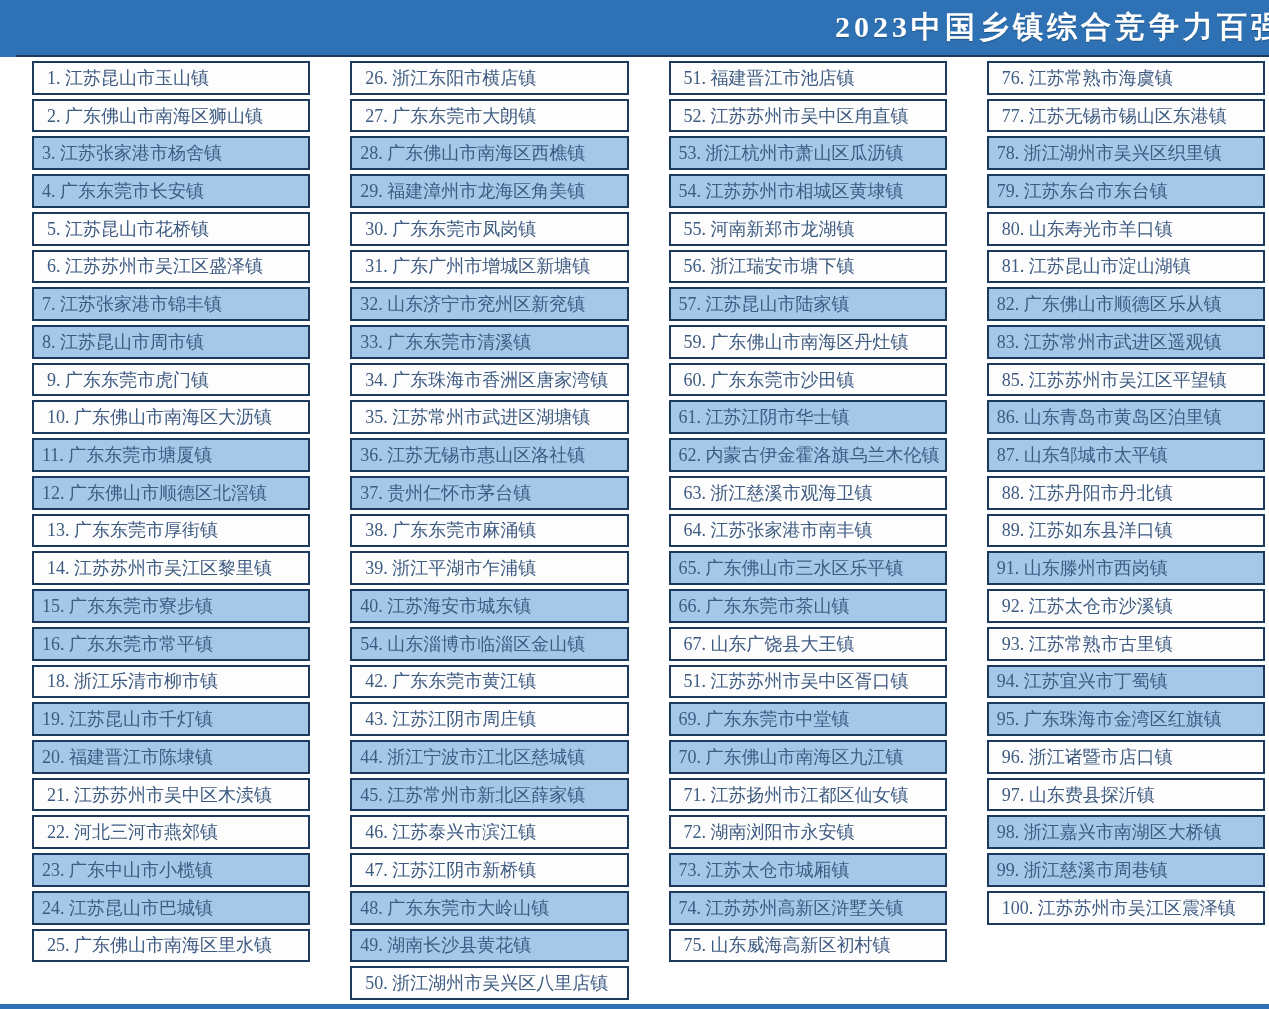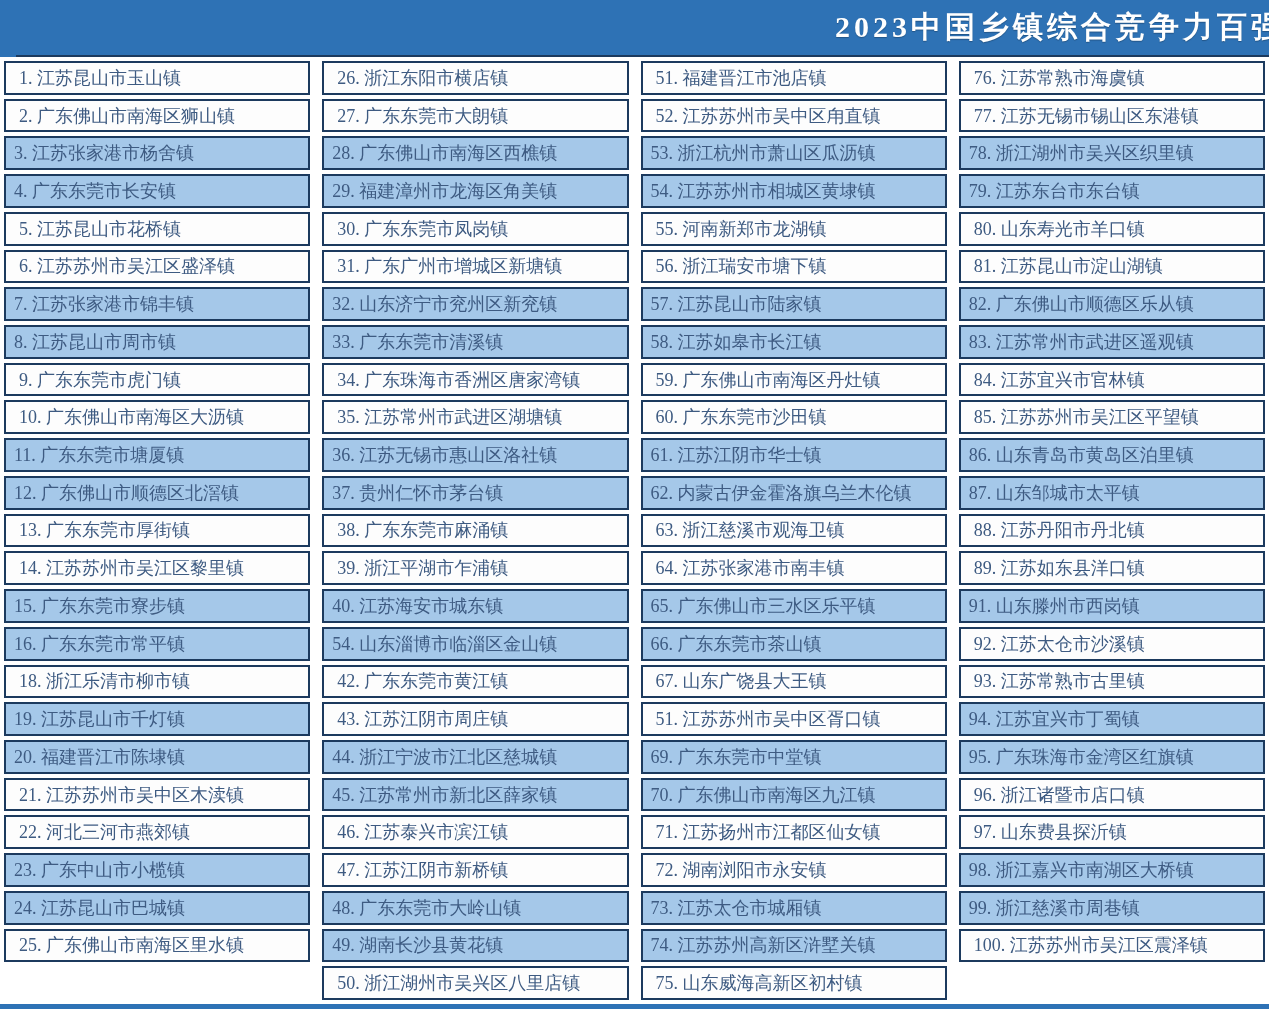--- a/index.html
+++ b/index.html
@@ -36,20 +36,21 @@
     background:#ffffff;
     display:grid;
     grid-template-columns:repeat(4,1fr);
     column-gap:12px;
     padding:4px 4px;
   }
   .col{
     display:grid;
     grid-template-rows:repeat(25,1fr);
     row-gap:4px;
+    margin-left:28px;
   }
   .cell{
     border:2px solid var(--border);
     background:var(--cell-white);
     color:var(--text);
     font-size:18px;
     display:flex;align-items:center;
     padding-left:13px;
     white-space:nowrap;
     overflow:hidden;
@@ -119,21 +120,20 @@
       <div class="cell">50. 浙江湖州市吴兴区八里店镇</div>
     </div>
     <div class="col">
       <div class="cell">51. 福建晋江市池店镇</div>
       <div class="cell">52. 江苏苏州市吴中区甪直镇</div>
       <div class="cell blue">53. 浙江杭州市萧山区瓜沥镇</div>
       <div class="cell blue">54. 江苏苏州市相城区黄埭镇</div>
       <div class="cell">55. 河南新郑市龙湖镇</div>
       <div class="cell">56. 浙江瑞安市塘下镇</div>
       <div class="cell blue">57. 江苏昆山市陆家镇</div>
-      <div class="cell blue">58. 江苏如皋市长江镇</div>
       <div class="cell">59. 广东佛山市南海区丹灶镇</div>
       <div class="cell">60. 广东东莞市沙田镇</div>
       <div class="cell blue">61. 江苏江阴市华士镇</div>
       <div class="cell blue">62. 内蒙古伊金霍洛旗乌兰木伦镇</div>
       <div class="cell">63. 浙江慈溪市观海卫镇</div>
       <div class="cell">64. 江苏张家港市南丰镇</div>
       <div class="cell blue">65. 广东佛山市三水区乐平镇</div>
       <div class="cell blue">66. 广东东莞市茶山镇</div>
       <div class="cell">67. 山东广饶县大王镇</div>
       <div class="cell">51. 江苏苏州市吴中区胥口镇</div>
@@ -147,21 +147,20 @@
     </div>
     <div class="col">
       <div class="cell">76. 江苏常熟市海虞镇</div>
       <div class="cell">77. 江苏无锡市锡山区东港镇</div>
       <div class="cell blue">78. 浙江湖州市吴兴区织里镇</div>
       <div class="cell blue">79. 江苏东台市东台镇</div>
       <div class="cell">80. 山东寿光市羊口镇</div>
       <div class="cell">81. 江苏昆山市淀山湖镇</div>
       <div class="cell blue">82. 广东佛山市顺德区乐从镇</div>
       <div class="cell blue">83. 江苏常州市武进区遥观镇</div>
-      <div class="cell">84. 江苏宜兴市官林镇</div>
       <div class="cell">85. 江苏苏州市吴江区平望镇</div>
       <div class="cell blue">86. 山东青岛市黄岛区泊里镇</div>
       <div class="cell blue">87. 山东邹城市太平镇</div>
       <div class="cell">88. 江苏丹阳市丹北镇</div>
       <div class="cell">89. 江苏如东县洋口镇</div>
       <div class="cell blue">91. 山东滕州市西岗镇</div>
       <div class="cell">92. 江苏太仓市沙溪镇</div>
       <div class="cell">93. 江苏常熟市古里镇</div>
       <div class="cell blue">94. 江苏宜兴市丁蜀镇</div>
       <div class="cell blue">95. 广东珠海市金湾区红旗镇</div>

